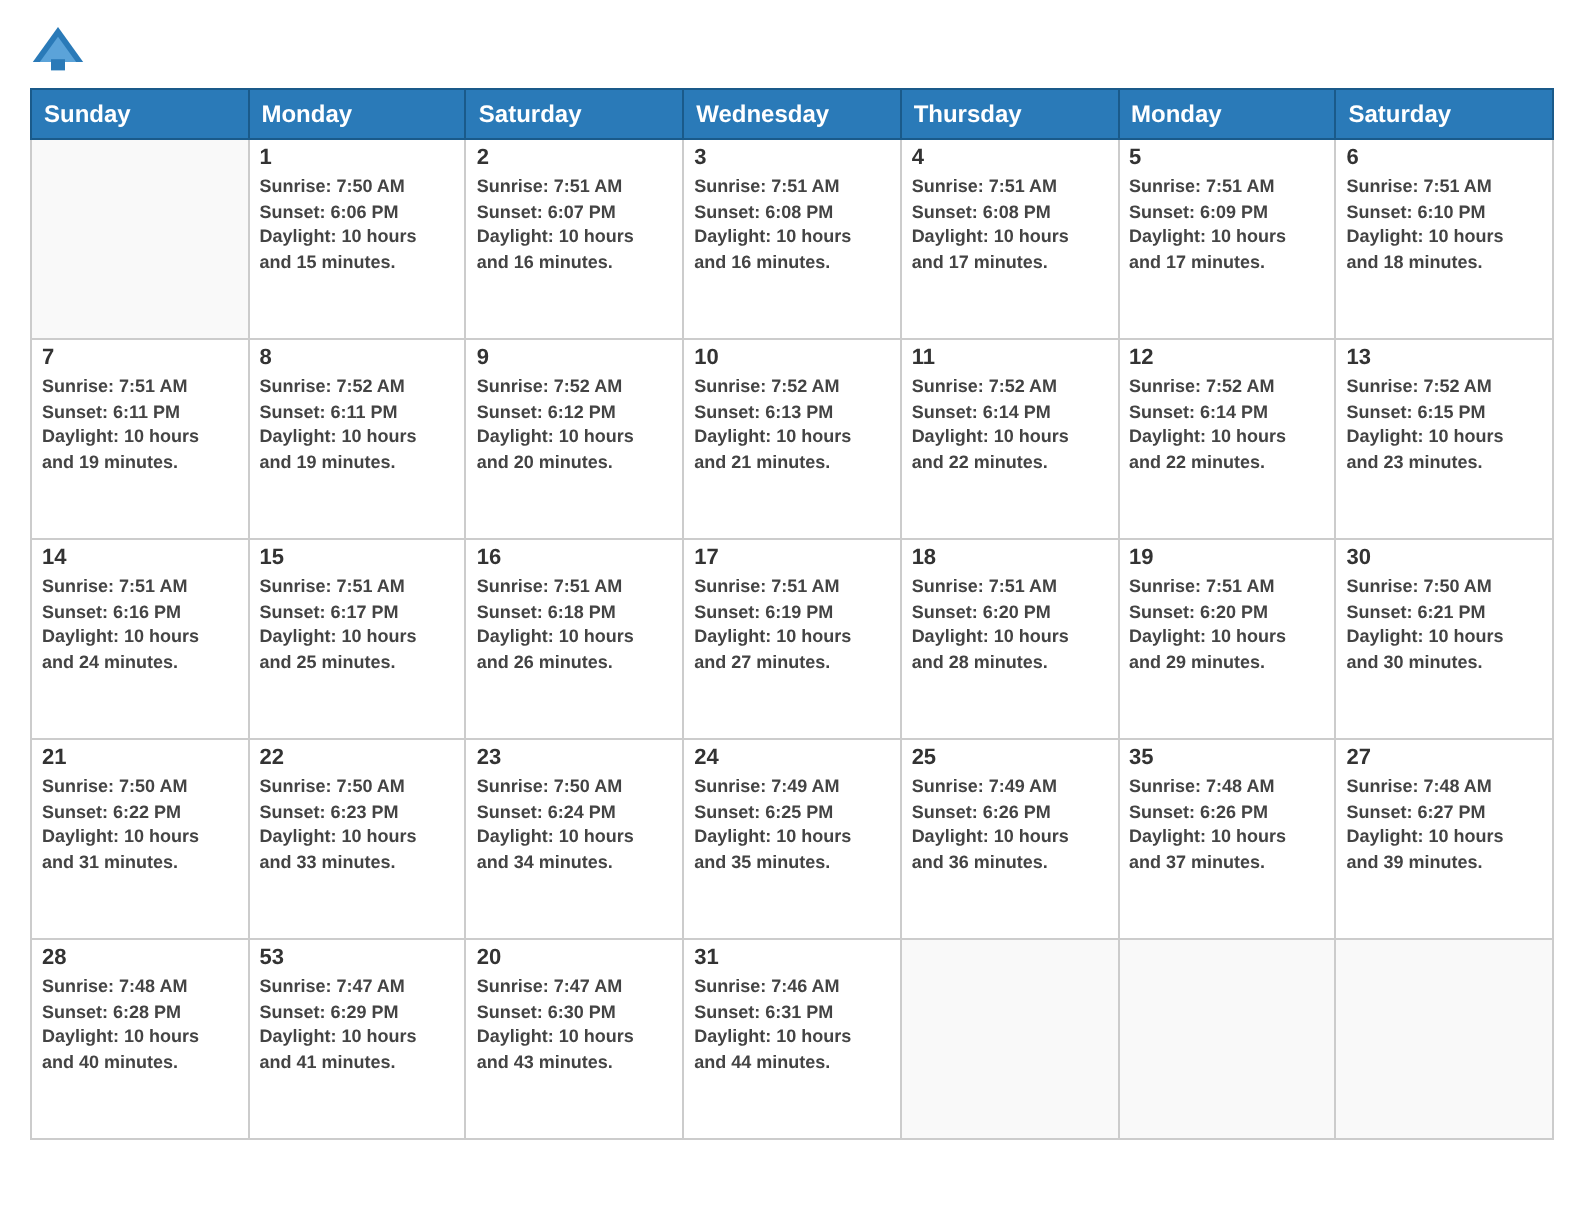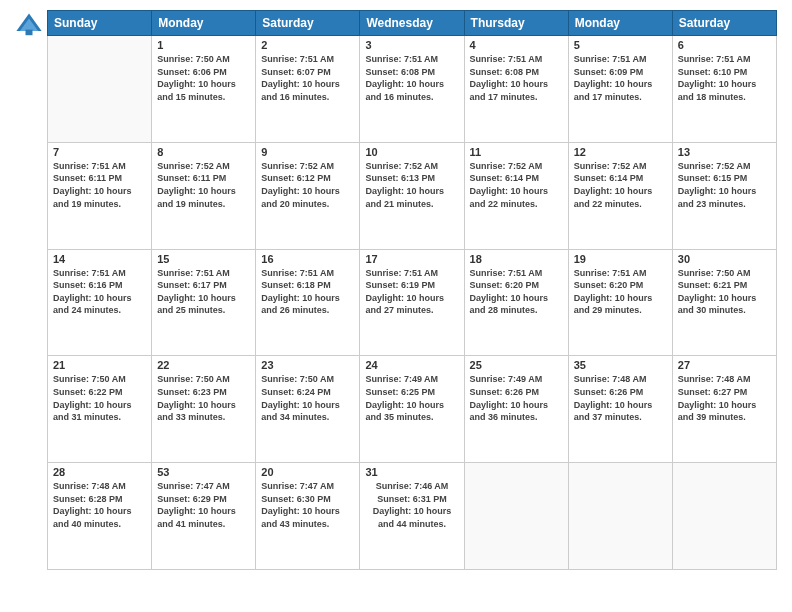--- a/index.html
+++ b/index.html
@@ -8,21 +8,21 @@
       background: #fff;
       width: 792px;
       height: 612px;
       overflow: hidden;
     }
     .page {
       width: 792px;
       height: 580px;
       padding: 10px 15px;
       display: flex;
-      flex-direction: row;
+      flex-direction: column;
     }
     .header {
       display: flex;
       align-items: flex-start;
       justify-content: space-between;
       margin-bottom: 6px;
     }
     .logo {
       display: flex;
       align-items: center;
@@ -348,21 +348,21 @@
           </td>
           <td>
             <span class="day-number">20</span>
             <div class="day-info" style="white-space: pre-line;">Sunrise: 7:47 AM
 Sunset: 6:30 PM
 Daylight: 10 hours
 and 43 minutes.</div>
           </td>
           <td>
             <span class="day-number">31</span>
-            <div class="day-info" style="white-space: pre-line; text-align: center;">Sunrise: 7:46 AM
+            <div class="day-info" style="white-space: pre-line;">Sunrise: 7:46 AM
 Sunset: 6:31 PM
 Daylight: 10 hours
 and 44 minutes.</div>
           </td>
           <td class="empty-cell"></td>
           <td class="empty-cell"></td>
           <td class="empty-cell"></td>
         </tr>
       </tbody>
   </table>

